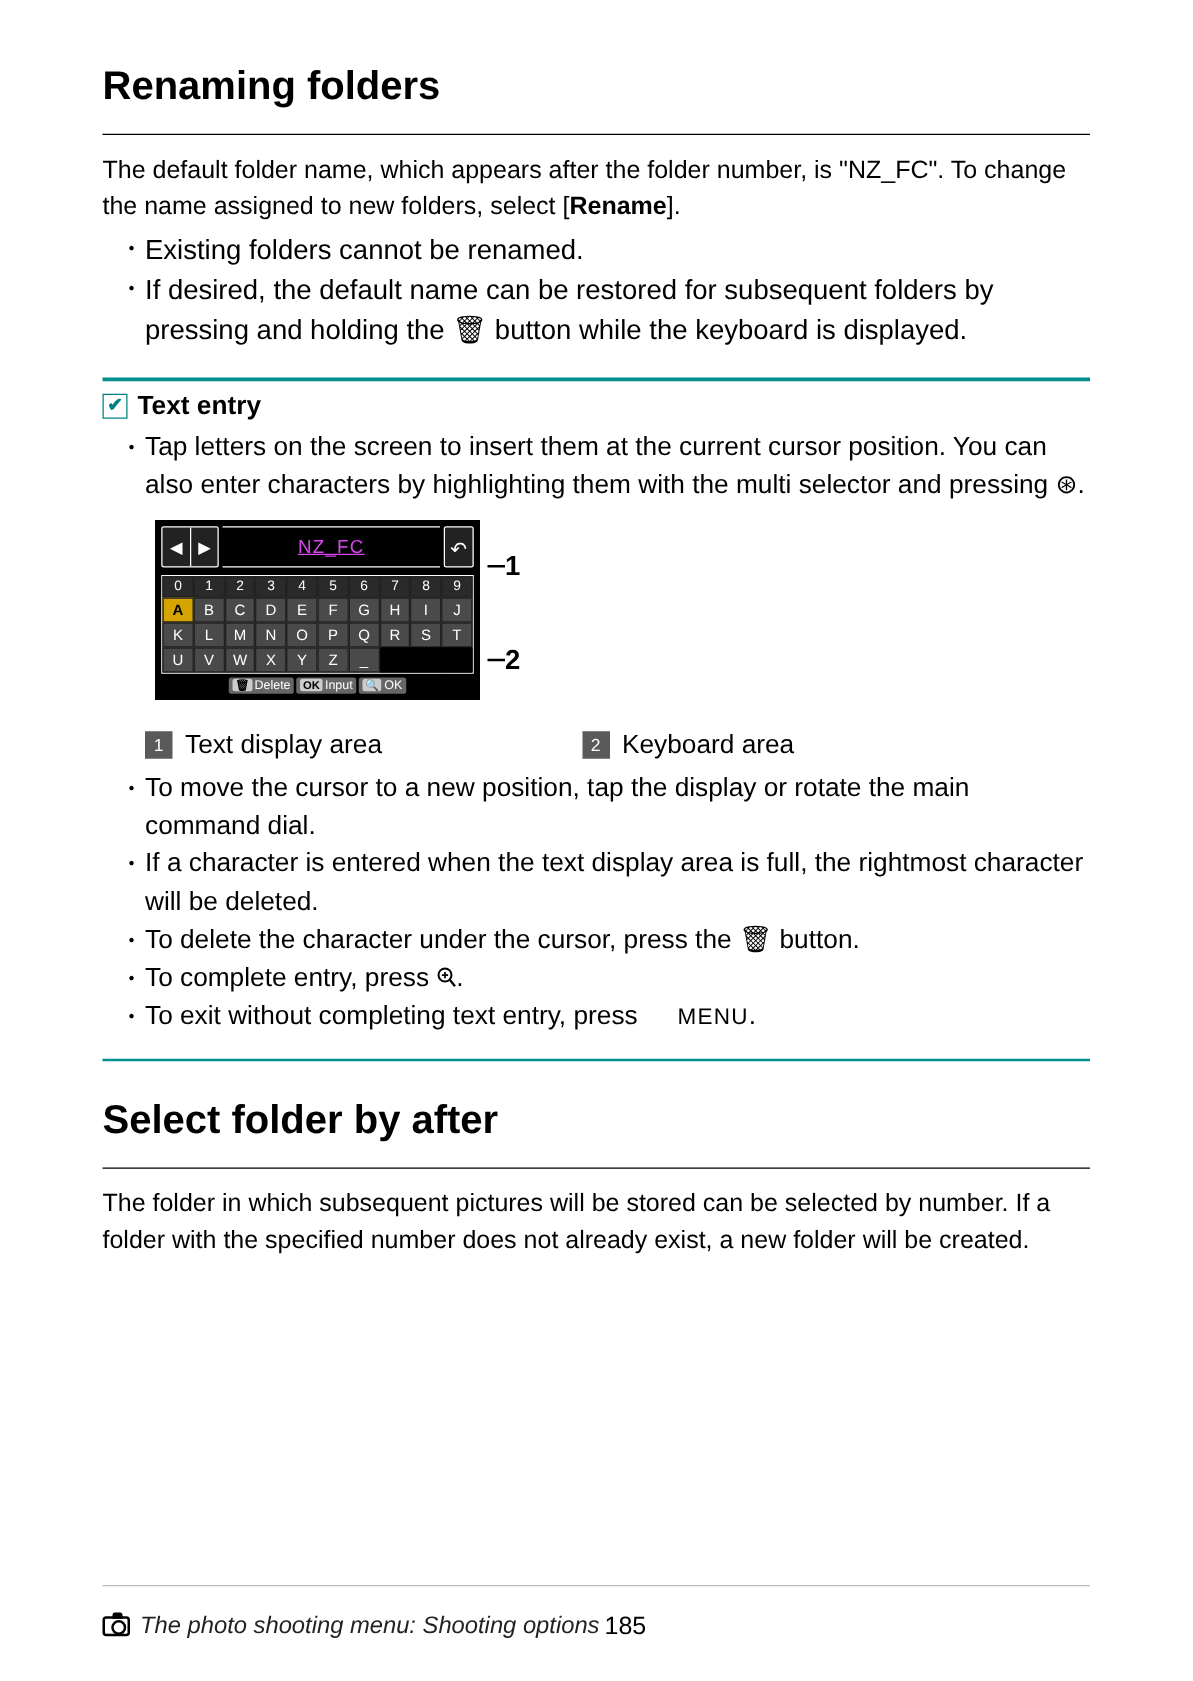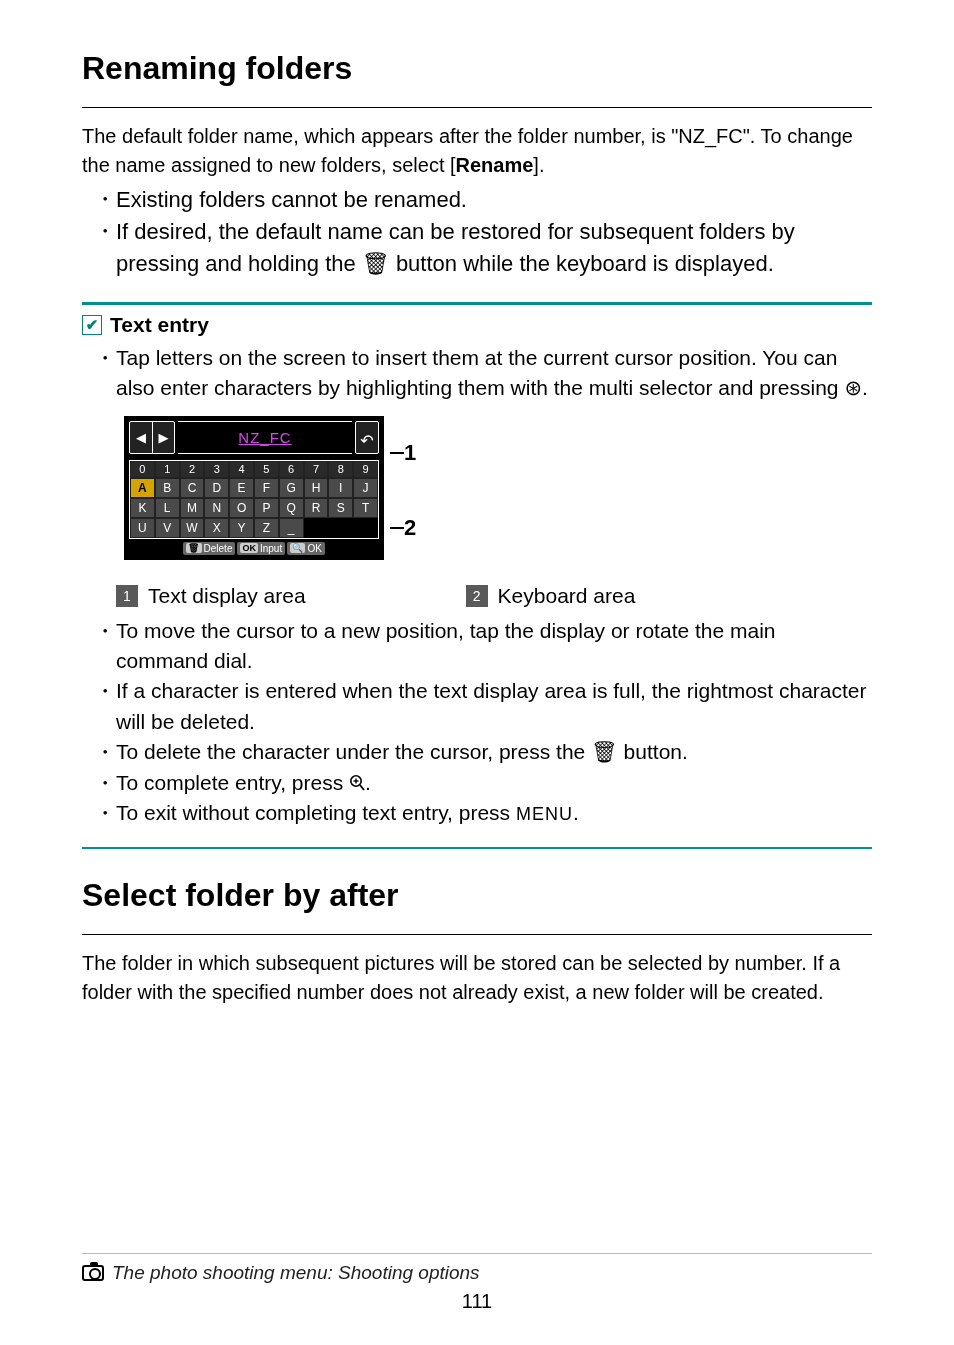--- a/index.html
+++ b/index.html
@@ -158,27 +158,27 @@
     width: 22px; height: 22px;
     background: #5a5a5a; color:#fff;
     display:flex; align-items:center; justify-content:center;
     font-size: 14px;
   }
 
   .inline-icon {
     display:inline-flex; vertical-align:middle;
     width:16px; height:18px; position:relative; top:-1px;
   }
-  .sans-sc { font-family: Arial, sans-serif; letter-spacing:1px; font-size:18px;}
+  .sans-sc { font-family: Arial, sans-serif; letter-spacing:1px; font-size:18px;margin-left:26px;}
 
   .footer {
     position:absolute; bottom:32px; left:82px; right:82px;
     border-top: 1px solid #bbb;
-    padding-top: 8px;
-    display:flex; flex-direction:column; gap:4px;
+    padding-top: 19px;
+    display:flex; gap:4px;
   }
   .footer-line {
     display:flex; align-items:center; gap:8px;
     font-size:19px; font-style:italic; color:#222;
   }
   .page-num { text-align:center; font-size:20px; font-style:normal; margin-top:2px;}
   .cam-icon {
     width:22px; height:16px; border:2px solid #000; border-radius:3px;
     position:relative; display:inline-block;
   }
@@ -351,14 +351,14 @@
 </div>
 
 <div class="h2">Select folder by after</div>
 <p class="body-text">The folder in which subsequent pictures will be stored can be selected by number. If a folder with the specified number does not already exist, a new folder will be created.</p>
 
 <div class="footer">
   <div class="footer-line">
     <span class="cam-icon"></span>
     <span>The photo shooting menu: Shooting options</span>
   </div>
-  <div class="page-num">111</div>
+  <div class="page-num">185</div>
 </div>
 
 </body></html>

